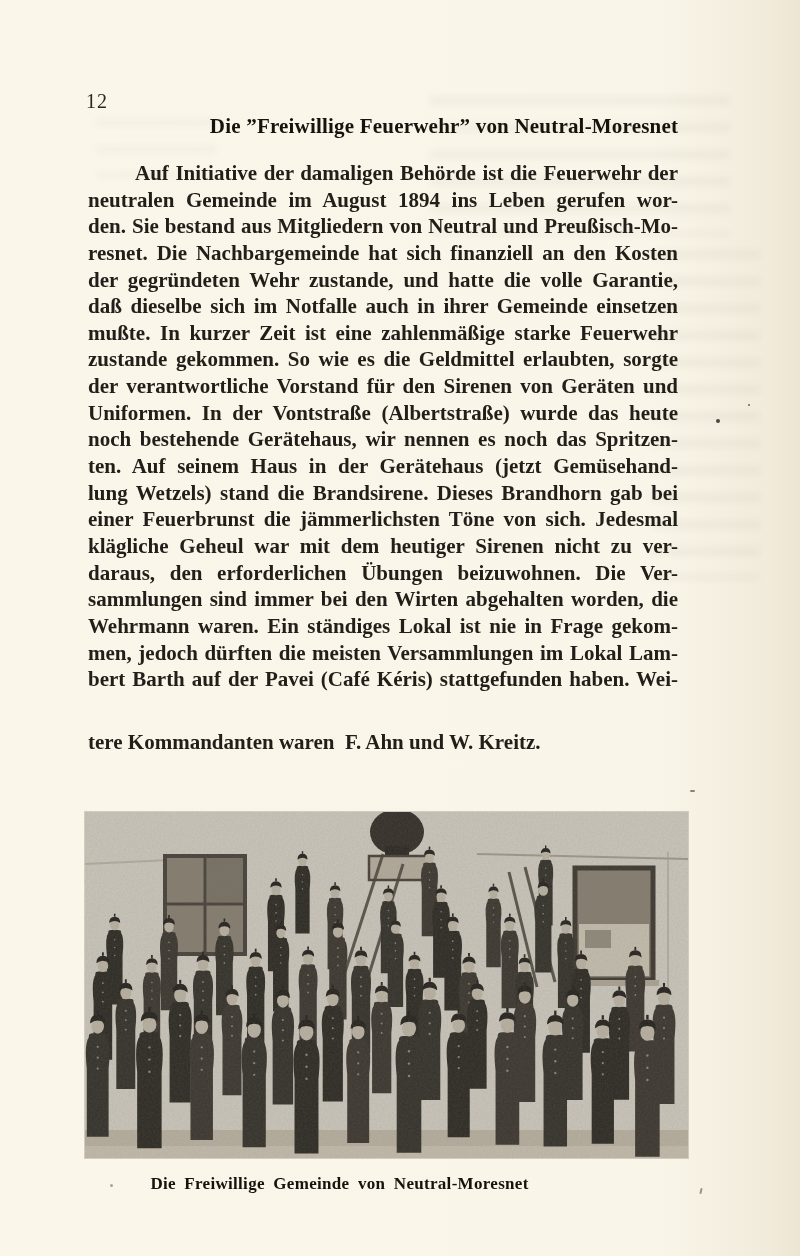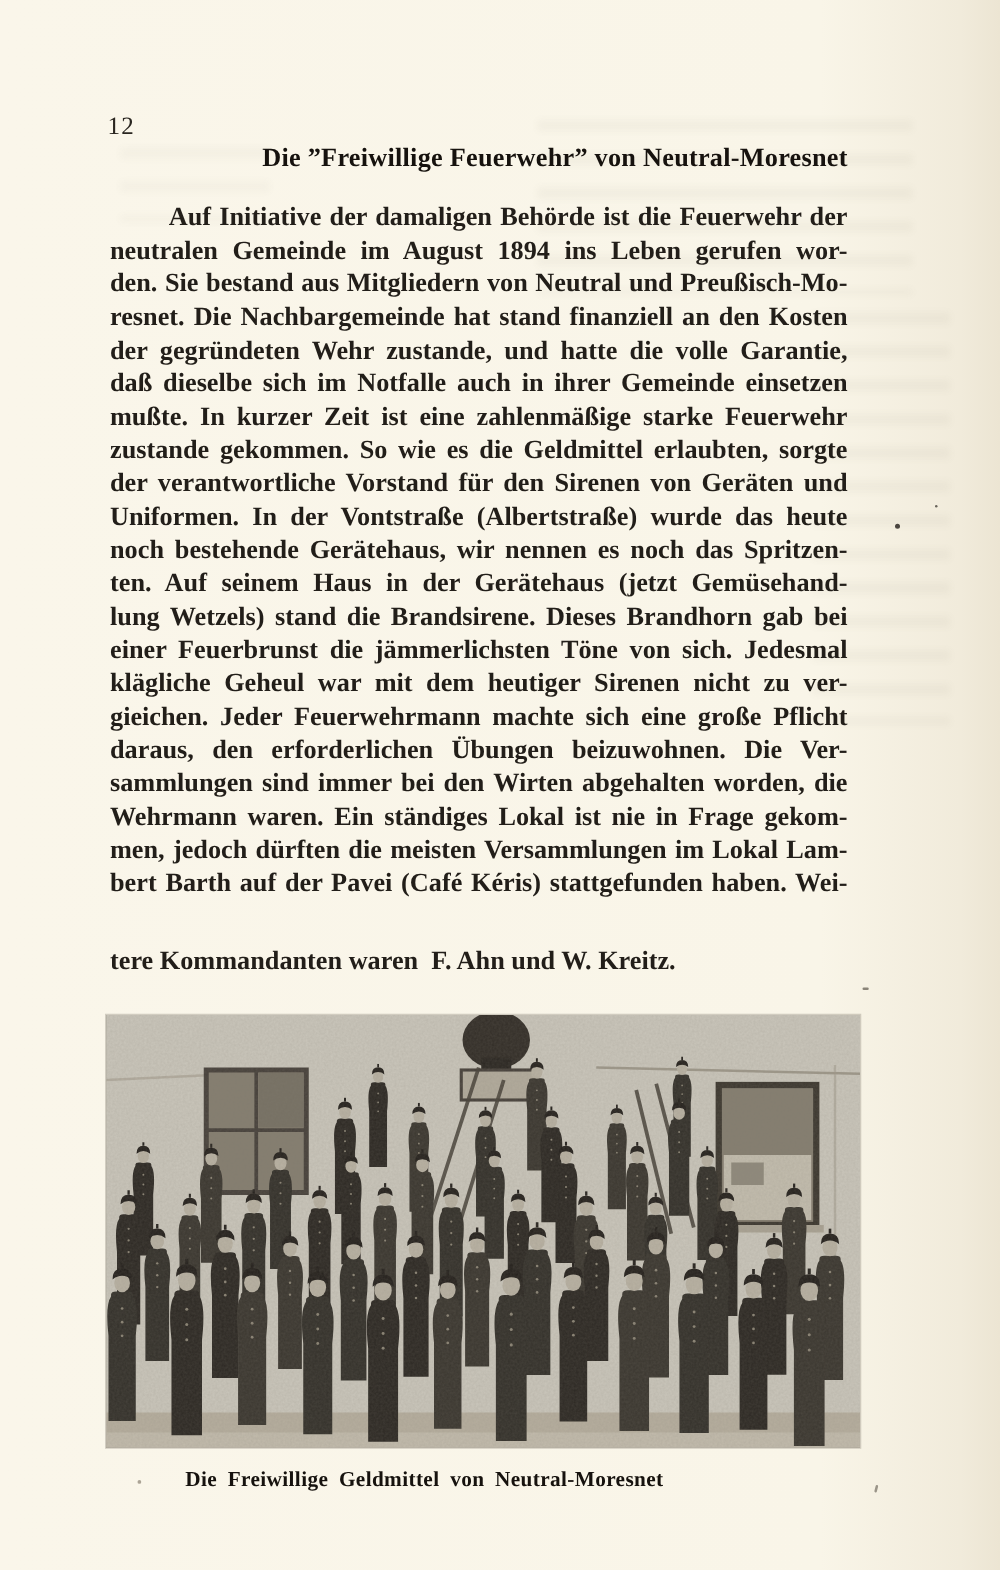--- a/index.html
+++ b/index.html
@@ -68,33 +68,32 @@
   <div class="smudge s3"></div>
 
   <div class="page-number">12</div>
 
   <div class="title">Die ”Freiwillige Feuerwehr” von Neutral-Moresnet</div>
 
   <div class="body-text" id="body-text">
       <div class="body-line indent">Auf Initiative der damaligen Behörde ist die Feuerwehr der</div>
       <div class="body-line">neutralen Gemeinde im August 1894 ins Leben gerufen wor-</div>
       <div class="body-line">den. Sie bestand aus Mitgliedern von Neutral und Preußisch-Mo-</div>
-      <div class="body-line">resnet. Die Nachbargemeinde hat stand finanziell an den Kosten</div>
+      <div class="body-line">resnet. Die Nachbargemeinde hat sich finanziell an den Kosten</div>
       <div class="body-line">der gegründeten Wehr zustande, und hatte die volle Garantie,</div>
       <div class="body-line">daß dieselbe sich im Notfalle auch in ihrer Gemeinde einsetzen</div>
       <div class="body-line">mußte. In kurzer Zeit ist eine zahlenmäßige starke Feuerwehr</div>
       <div class="body-line">zustande gekommen. So wie es die Geldmittel erlaubten, sorgte</div>
       <div class="body-line">der verantwortliche Vorstand für den Sirenen von Geräten und</div>
       <div class="body-line">Uniformen. In der Vontstraße (Albertstraße) wurde das heute</div>
       <div class="body-line">noch bestehende Gerätehaus, wir nennen es noch das Spritzen-</div>
       <div class="body-line">ten. Auf seinem Haus in der Gerätehaus (jetzt Gemüsehand-</div>
       <div class="body-line">lung Wetzels) stand die Brandsirene. Dieses Brandhorn gab bei</div>
       <div class="body-line">einer Feuerbrunst die jämmerlichsten Töne von sich. Jedesmal</div>
       <div class="body-line">klägliche Geheul war mit dem heutiger Sirenen nicht zu ver-</div>
-      <div class="body-line">gieichen. Jeder Feuerwehrmann machte sich eine große Pflicht</div>
       <div class="body-line">daraus, den erforderlichen Übungen beizuwohnen. Die Ver-</div>
       <div class="body-line">sammlungen sind immer bei den Wirten abgehalten worden, die</div>
       <div class="body-line">Wehrmann waren. Ein ständiges Lokal ist nie in Frage gekom-</div>
       <div class="body-line">men, jedoch dürften die meisten Versammlungen im Lokal Lam-</div>
       <div class="body-line">bert Barth auf der Pavei (Café Kéris) stattgefunden haben. Wei-</div>
       <div class="body-line lastline">tere Kommandanten waren&nbsp; F. Ahn und W. Kreitz.</div>
     </div>
 
   <div class="photo">
     <svg id="photo-svg" width="603" height="346" viewBox="0 0 603 346" role="img" aria-label="Halftone group portrait of the volunteer fire brigade of Neutral-Moresnet: several rows of uniformed firemen with spiked helmets posed before a light building wall with two windows; men stand on ladders forming a pyramid beneath a lamp standard at top center.">
@@ -603,21 +602,21 @@
           <circle cx="0" cy="22" r="0.8" fill="#8a8374"></circle>
           <circle cx="0" cy="30" r="0.8" fill="#8a8374"></circle>
           <ellipse cx="0" cy="-1" rx="4.6" ry="5.4" fill="#b9b2a3"></ellipse>
           <path d="M-5.6,-3 Q-5.6,-9.5 0,-9.5 Q5.6,-9.5 5.6,-3 Q3,-5.2 0,-5.2 Q-3,-5.2 -5.6,-3 Z" fill="#24201c"></path>
           <line x1="0" y1="-9.5" x2="0" y2="-12.5" stroke="#24201c" stroke-width="1.6"></line>
         </g>
         <rect x="0" y="0" width="603" height="346" filter="url(#grain)"></rect>
       </svg>
   </div>
 
-  <div class="photo-caption">Die Freiwillige Geldmittel von Neutral-Moresnet</div>
+  <div class="photo-caption">Die Freiwillige Gemeinde von Neutral-Moresnet</div>
 
   <div class="speck p1"></div>
   <div class="speck p2"></div>
   <div class="speck p3"></div>
   <div class="speck p4"></div>
   <div class="speck p5"></div>
 
 </div>
 
 </body></html>

